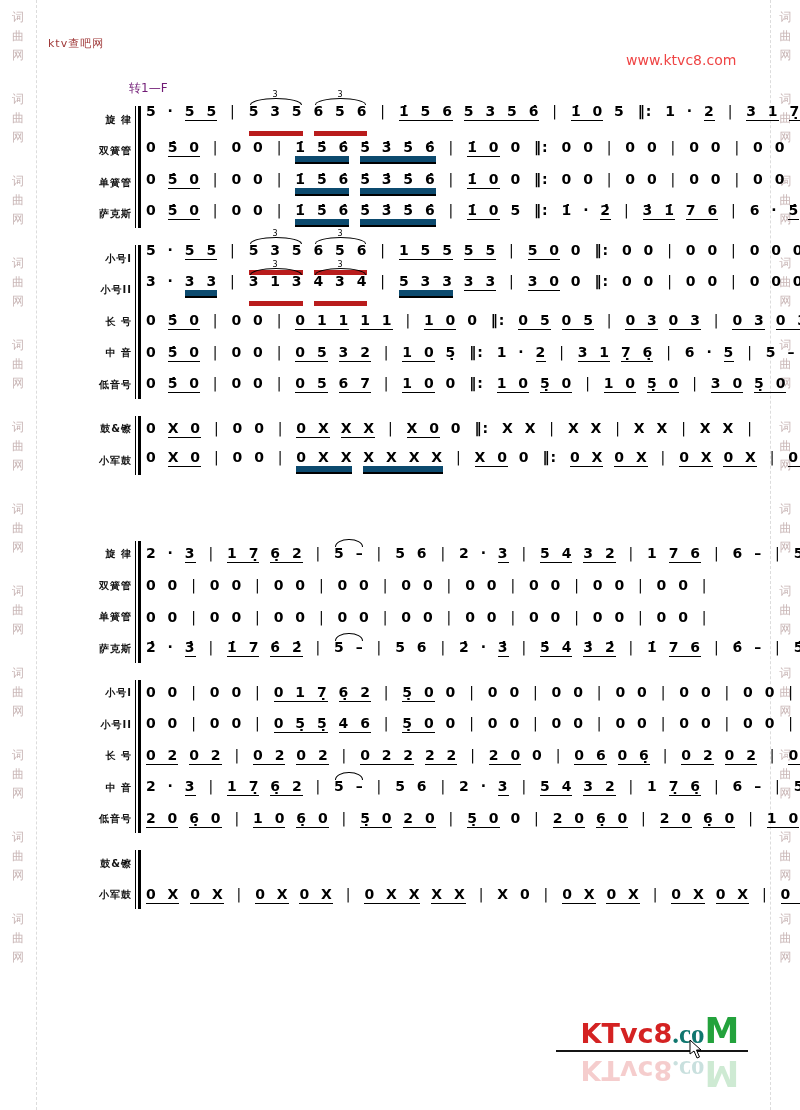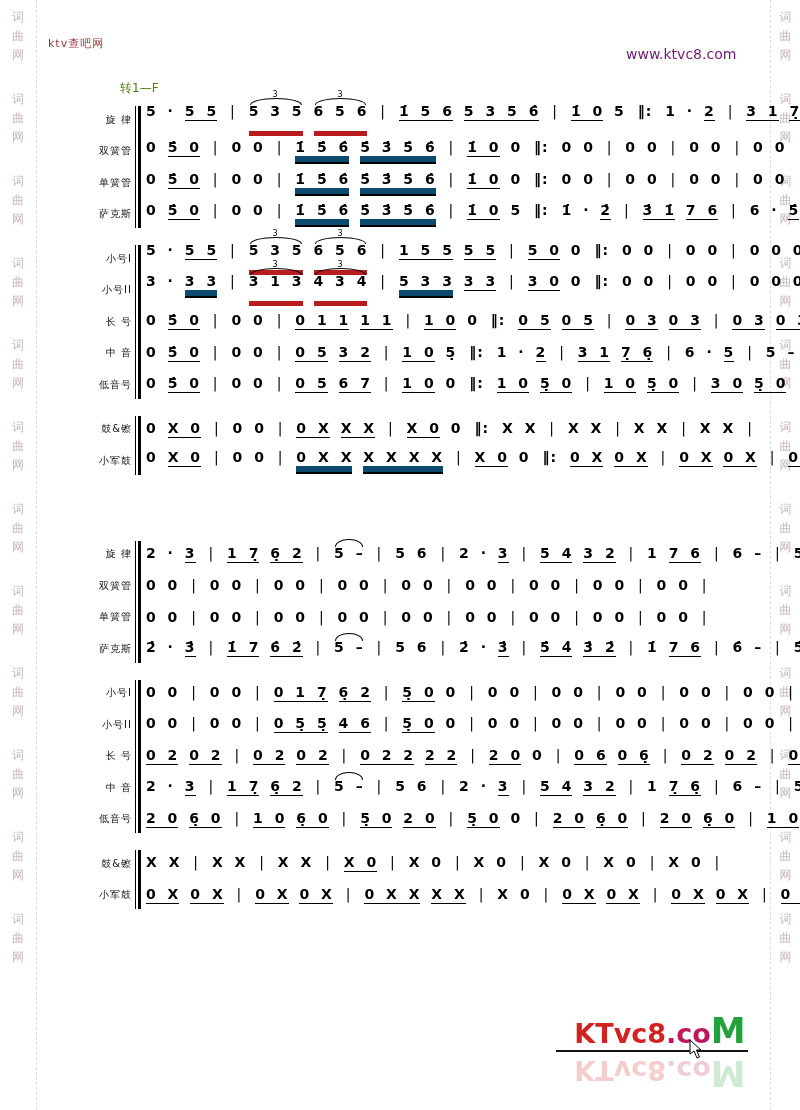--- a/index.html
+++ b/index.html
@@ -7,50 +7,50 @@
         font-family:"DejaVu Sans",sans-serif;color:#000;}
 
   
   .wm-col{position:absolute;top:0;bottom:0;display:flex;flex-direction:column;align-items:center;
           padding-top:8px;color:#c9b6b6;font-size:12px;line-height:19px;}
   .wm-left{left:0;width:36px;border-right:1px dashed #dcdcdc;}
   .wm-right{right:0;width:29px;border-left:1px dashed #dcdcdc;}
   .wm-group{margin-bottom:25px;display:flex;flex-direction:column;align-items:center;}
 
   .site-name{position:absolute;left:48px;top:36px;font-size:11px;color:#a03a3a;letter-spacing:1px;}
-  .site-url{position:absolute;left:626px;top:46px;font-size:14px;color:#701a75;}
-  .key-label{position:absolute;left:120px;top:80px;font-size:12px;color:#4d7c0f;}
+  .site-url{position:absolute;left:626px;top:52px;font-size:14px;color:#ef4444;}
+  .key-label{position:absolute;left:129px;top:80px;font-size:12px;color:#701a75;}
 
   .score{position:absolute;left:86px;top:104px;width:672px;}
   .system{margin-bottom:62px;}
   .group{position:relative;margin-bottom:13px;}
   .group::before{content:"";position:absolute;left:49px;top:2px;bottom:2px;width:1px;background:#000;}
   .group::after{content:"";position:absolute;left:52px;top:2px;bottom:2px;width:3px;background:#000;}
   .row{display:flex;align-items:center;height:31.5px;}
   .row-label{width:46px;flex:none;font-size:10px;text-align:right;color:#111;
-             letter-spacing:1px;white-space:nowrap;}
+             letter-spacing:1px;white-space:nowrap;font-weight:bold;}
   .row-notes{padding-left:14px;font-weight:bold;font-size:14px;letter-spacing:1px;word-spacing:5px;
              white-space:nowrap;line-height:1.1;}
   .bar{font-weight:normal;padding:0 2px;}
   .rep{font-weight:bold;padding:0 2px;}
   .u1{display:inline-block;border-bottom:1px solid #000;padding-bottom:1px;}
   .u2{display:inline-block;border-bottom:6px solid #0c4a6e;box-shadow:0 2px 0 #000;padding-bottom:1px;}
   .trip{position:relative;display:inline-block;border-bottom:5px solid #b91c1c;padding-bottom:12px;}
   .trip::before{content:"3";position:absolute;top:-13px;left:50%;transform:translateX(-50%);
                 font-size:8px;font-weight:normal;}
   .trip::after{content:"";position:absolute;left:1px;right:1px;top:-6px;height:6px;
                border:1px solid #000;border-bottom:none;border-radius:50% 50% 0 0/100% 100% 0 0;}
   .slur{position:relative;display:inline-block;}
   .slur::after{content:"";position:absolute;left:1px;right:1px;top:-7px;height:7px;
                border:1px solid #000;border-bottom:none;border-radius:50% 50% 0 0/100% 100% 0 0;}
 
   .logo{position:absolute;right:52px;top:1012px;width:192px;text-align:center;}
   .logo-text{font-weight:bold;font-size:27px;letter-spacing:0;white-space:nowrap;line-height:1.1;}
   .lr{color:#d42222;margin-left:16px;}
-  .lg{color:#be185d;}
+  .lg{color:#0f766e;font-family:Liberation Serif, serif;}
   .lm{color:#23a23c;font-size:35px;}
   .logo-line{height:2px;background:#151515;margin-top:-1px;}
   .logo-reflection{transform:scaleY(-1);opacity:0.22;margin-top:1px;}
   .cursor{position:absolute;right:96px;top:1040px;}
 </style>
 </head>
 <body>
 
 <div class="page">
 
@@ -273,21 +273,20 @@
             <span class="row-notes">2 · <span class="u1">3</span> <span class="bar">|</span> <span class="u1">1 7̣</span> <span class="u1">6̣ 2</span> <span class="bar">|</span> <span class="slur">5 –</span> <span class="bar">|</span> 5 6 <span class="bar">|</span> 2 · <span class="u1">3</span> <span class="bar">|</span> <span class="u1">5 4</span> <span class="u1">3 2</span> <span class="bar">|</span> 1 <span class="u1">7̣ 6̣</span> <span class="bar">|</span> 6 – <span class="bar">|</span> 5 ·  </span>
           </div>
           <div class="row">
             <span class="row-label">低音号</span>
             <span class="row-notes"><span class="u1">2 0</span> <span class="u1">6̣ 0</span> <span class="bar">|</span> <span class="u1">1 0</span> <span class="u1">6̣ 0</span> <span class="bar">|</span> <span class="u1">5̣ 0</span> <span class="u1">2 0</span> <span class="bar">|</span> <span class="u1">5̣ 0</span> 0 <span class="bar">|</span> <span class="u1">2 0</span> <span class="u1">6̣ 0</span> <span class="bar">|</span> <span class="u1">2 0</span> <span class="u1">6̣ 0</span> <span class="bar">|</span> <span class="u1">1 0</span>        </span>
           </div>
         </div>
         <div class="group">
           <div class="row">
             <span class="row-label">鼓&amp;镲</span>
-            <span class="row-notes">X X <span class="bar">|</span> X X <span class="bar">|</span> X X <span class="bar">|</span> <span class="u1">X 0</span> <span class="bar">|</span> X 0 <span class="bar">|</span> X 0 <span class="bar">|</span> X 0 <span class="bar">|</span> X 0 <span class="bar">|</span> X 0 <span class="bar">|</span></span>
           </div>
           <div class="row">
             <span class="row-label">小军鼓</span>
             <span class="row-notes"><span class="u1">0 X</span> <span class="u1">0 X</span> <span class="bar">|</span> <span class="u1">0 X</span> <span class="u1">0 X</span> <span class="bar">|</span> <span class="u1">0 X X</span> <span class="u1">X X</span> <span class="bar">|</span> X 0 <span class="bar">|</span> <span class="u1">0 X</span> <span class="u1">0 X</span> <span class="bar">|</span> <span class="u1">0 X</span> <span class="u1">0 X</span> <span class="bar">|</span> <span class="u1">0 X</span>        </span>
           </div>
         </div>
       </div>
     </div>
 
   <div class="logo">

